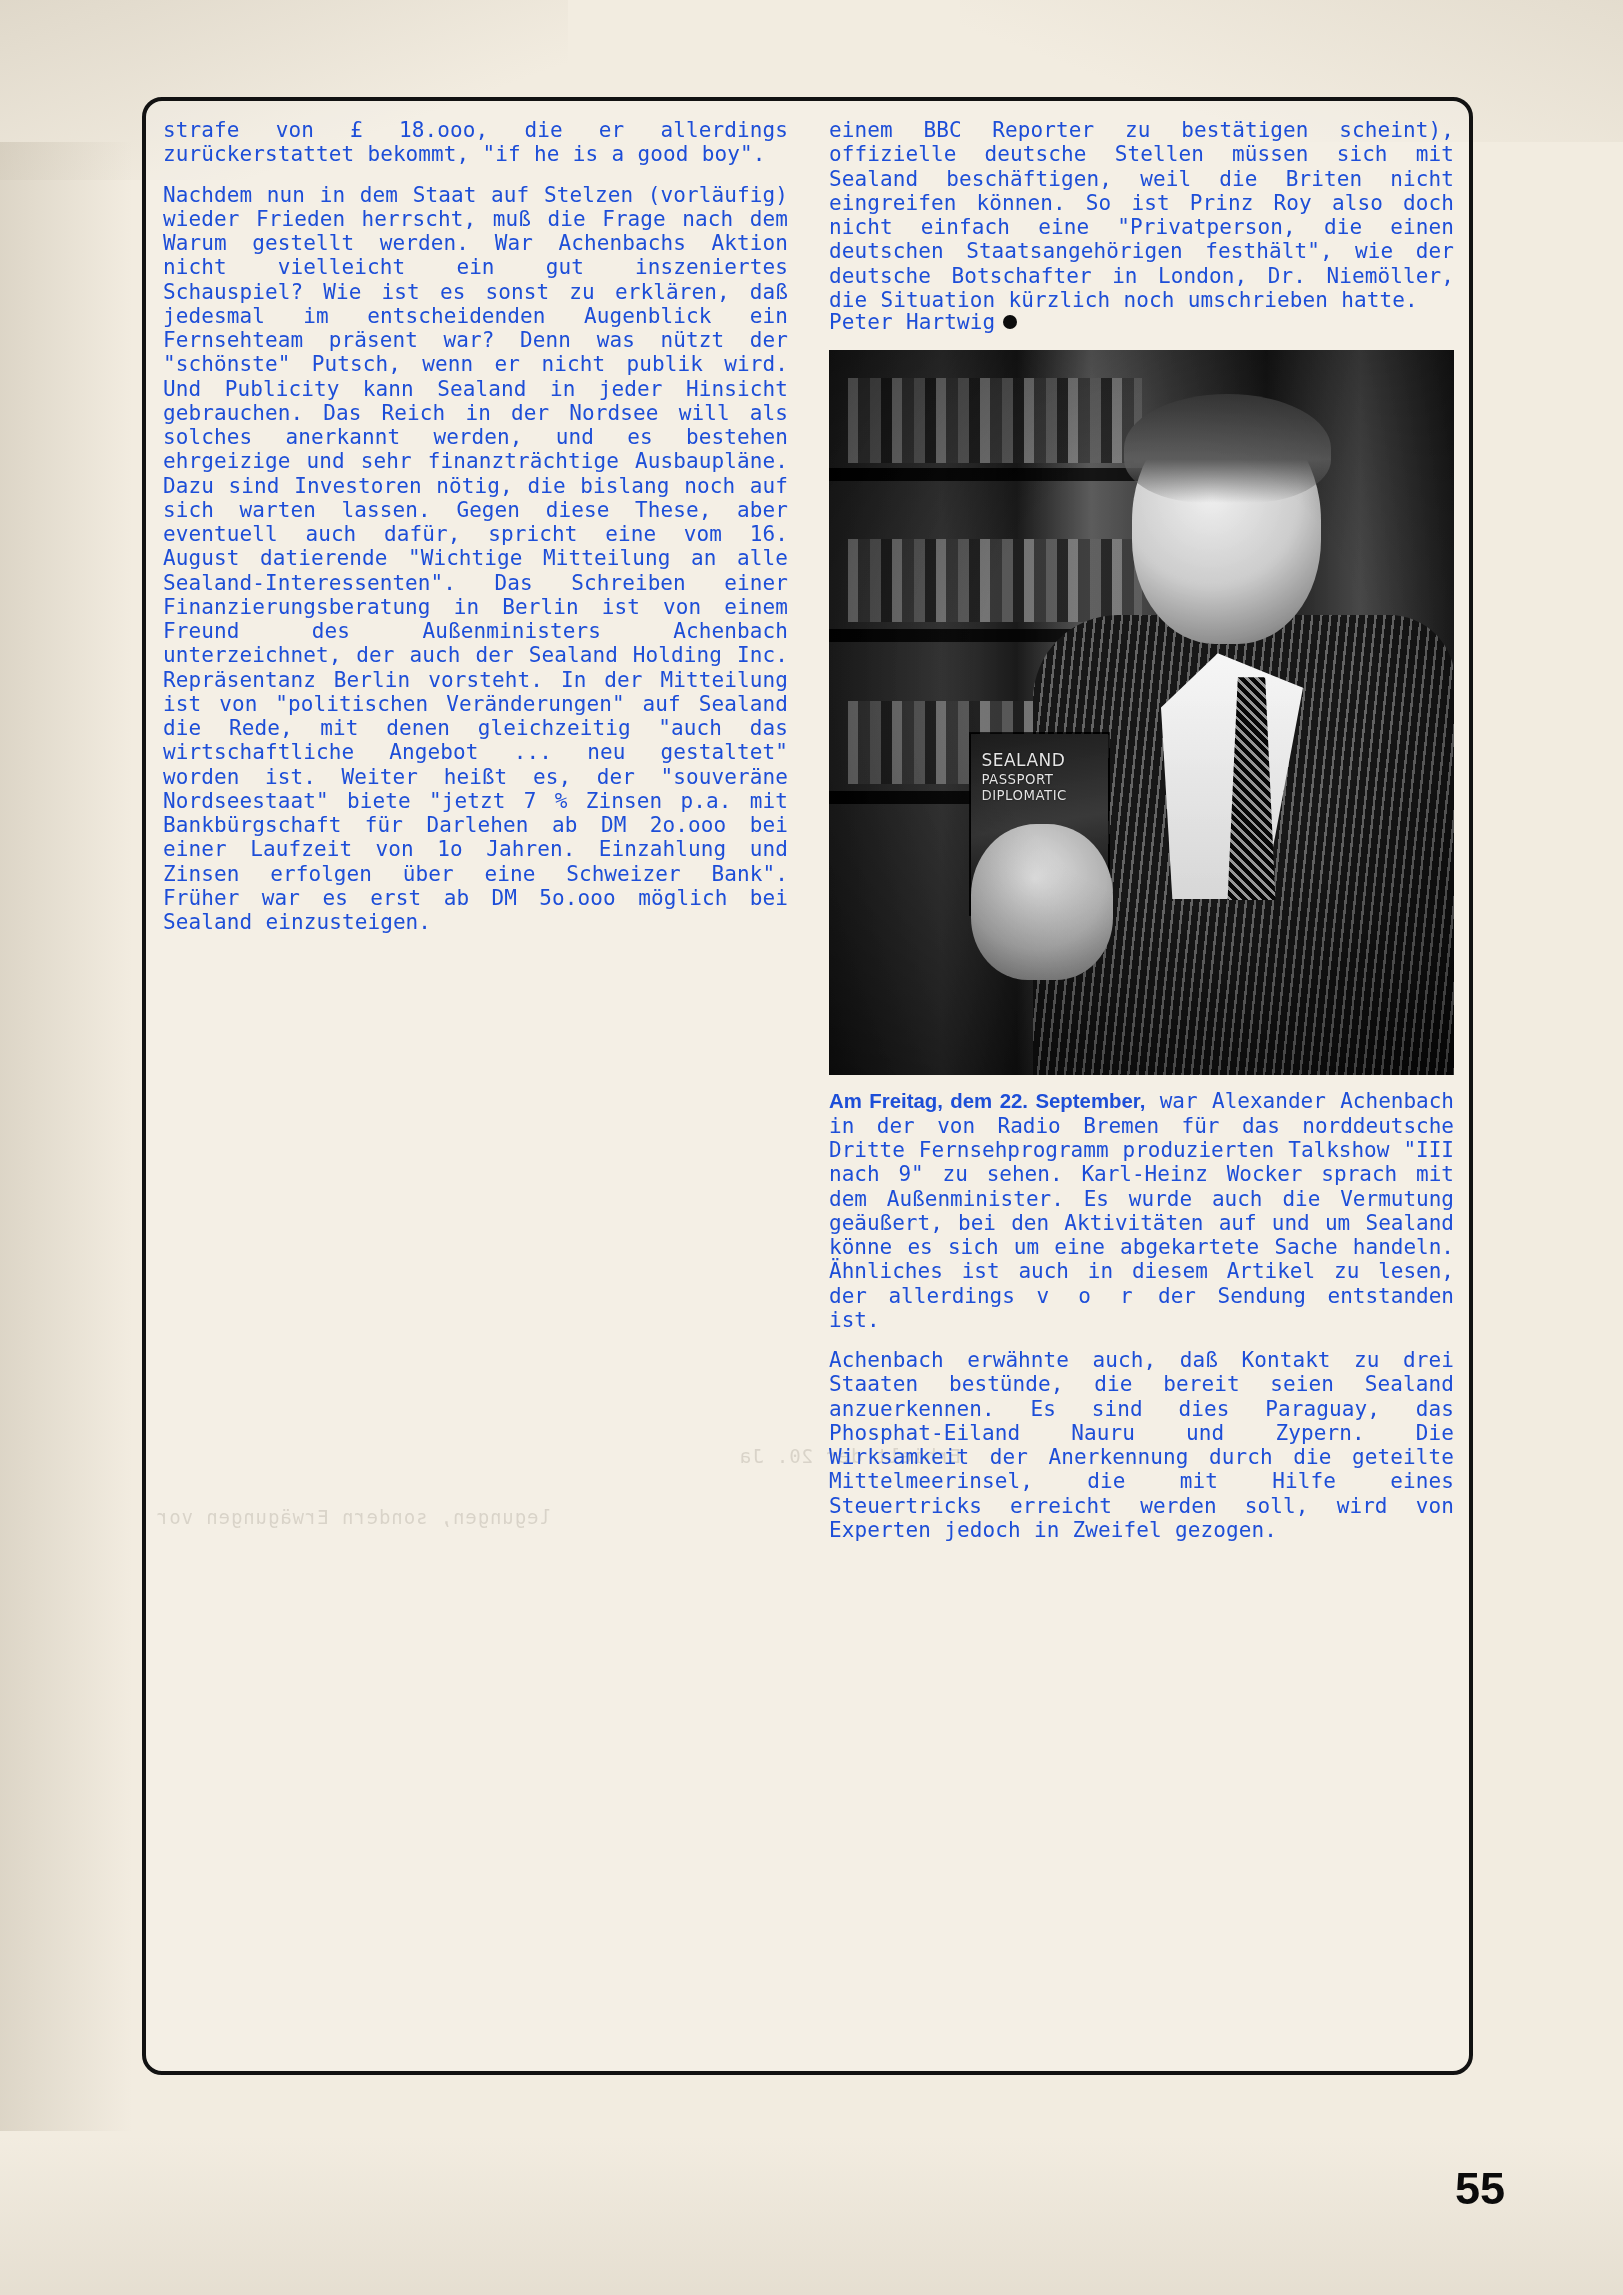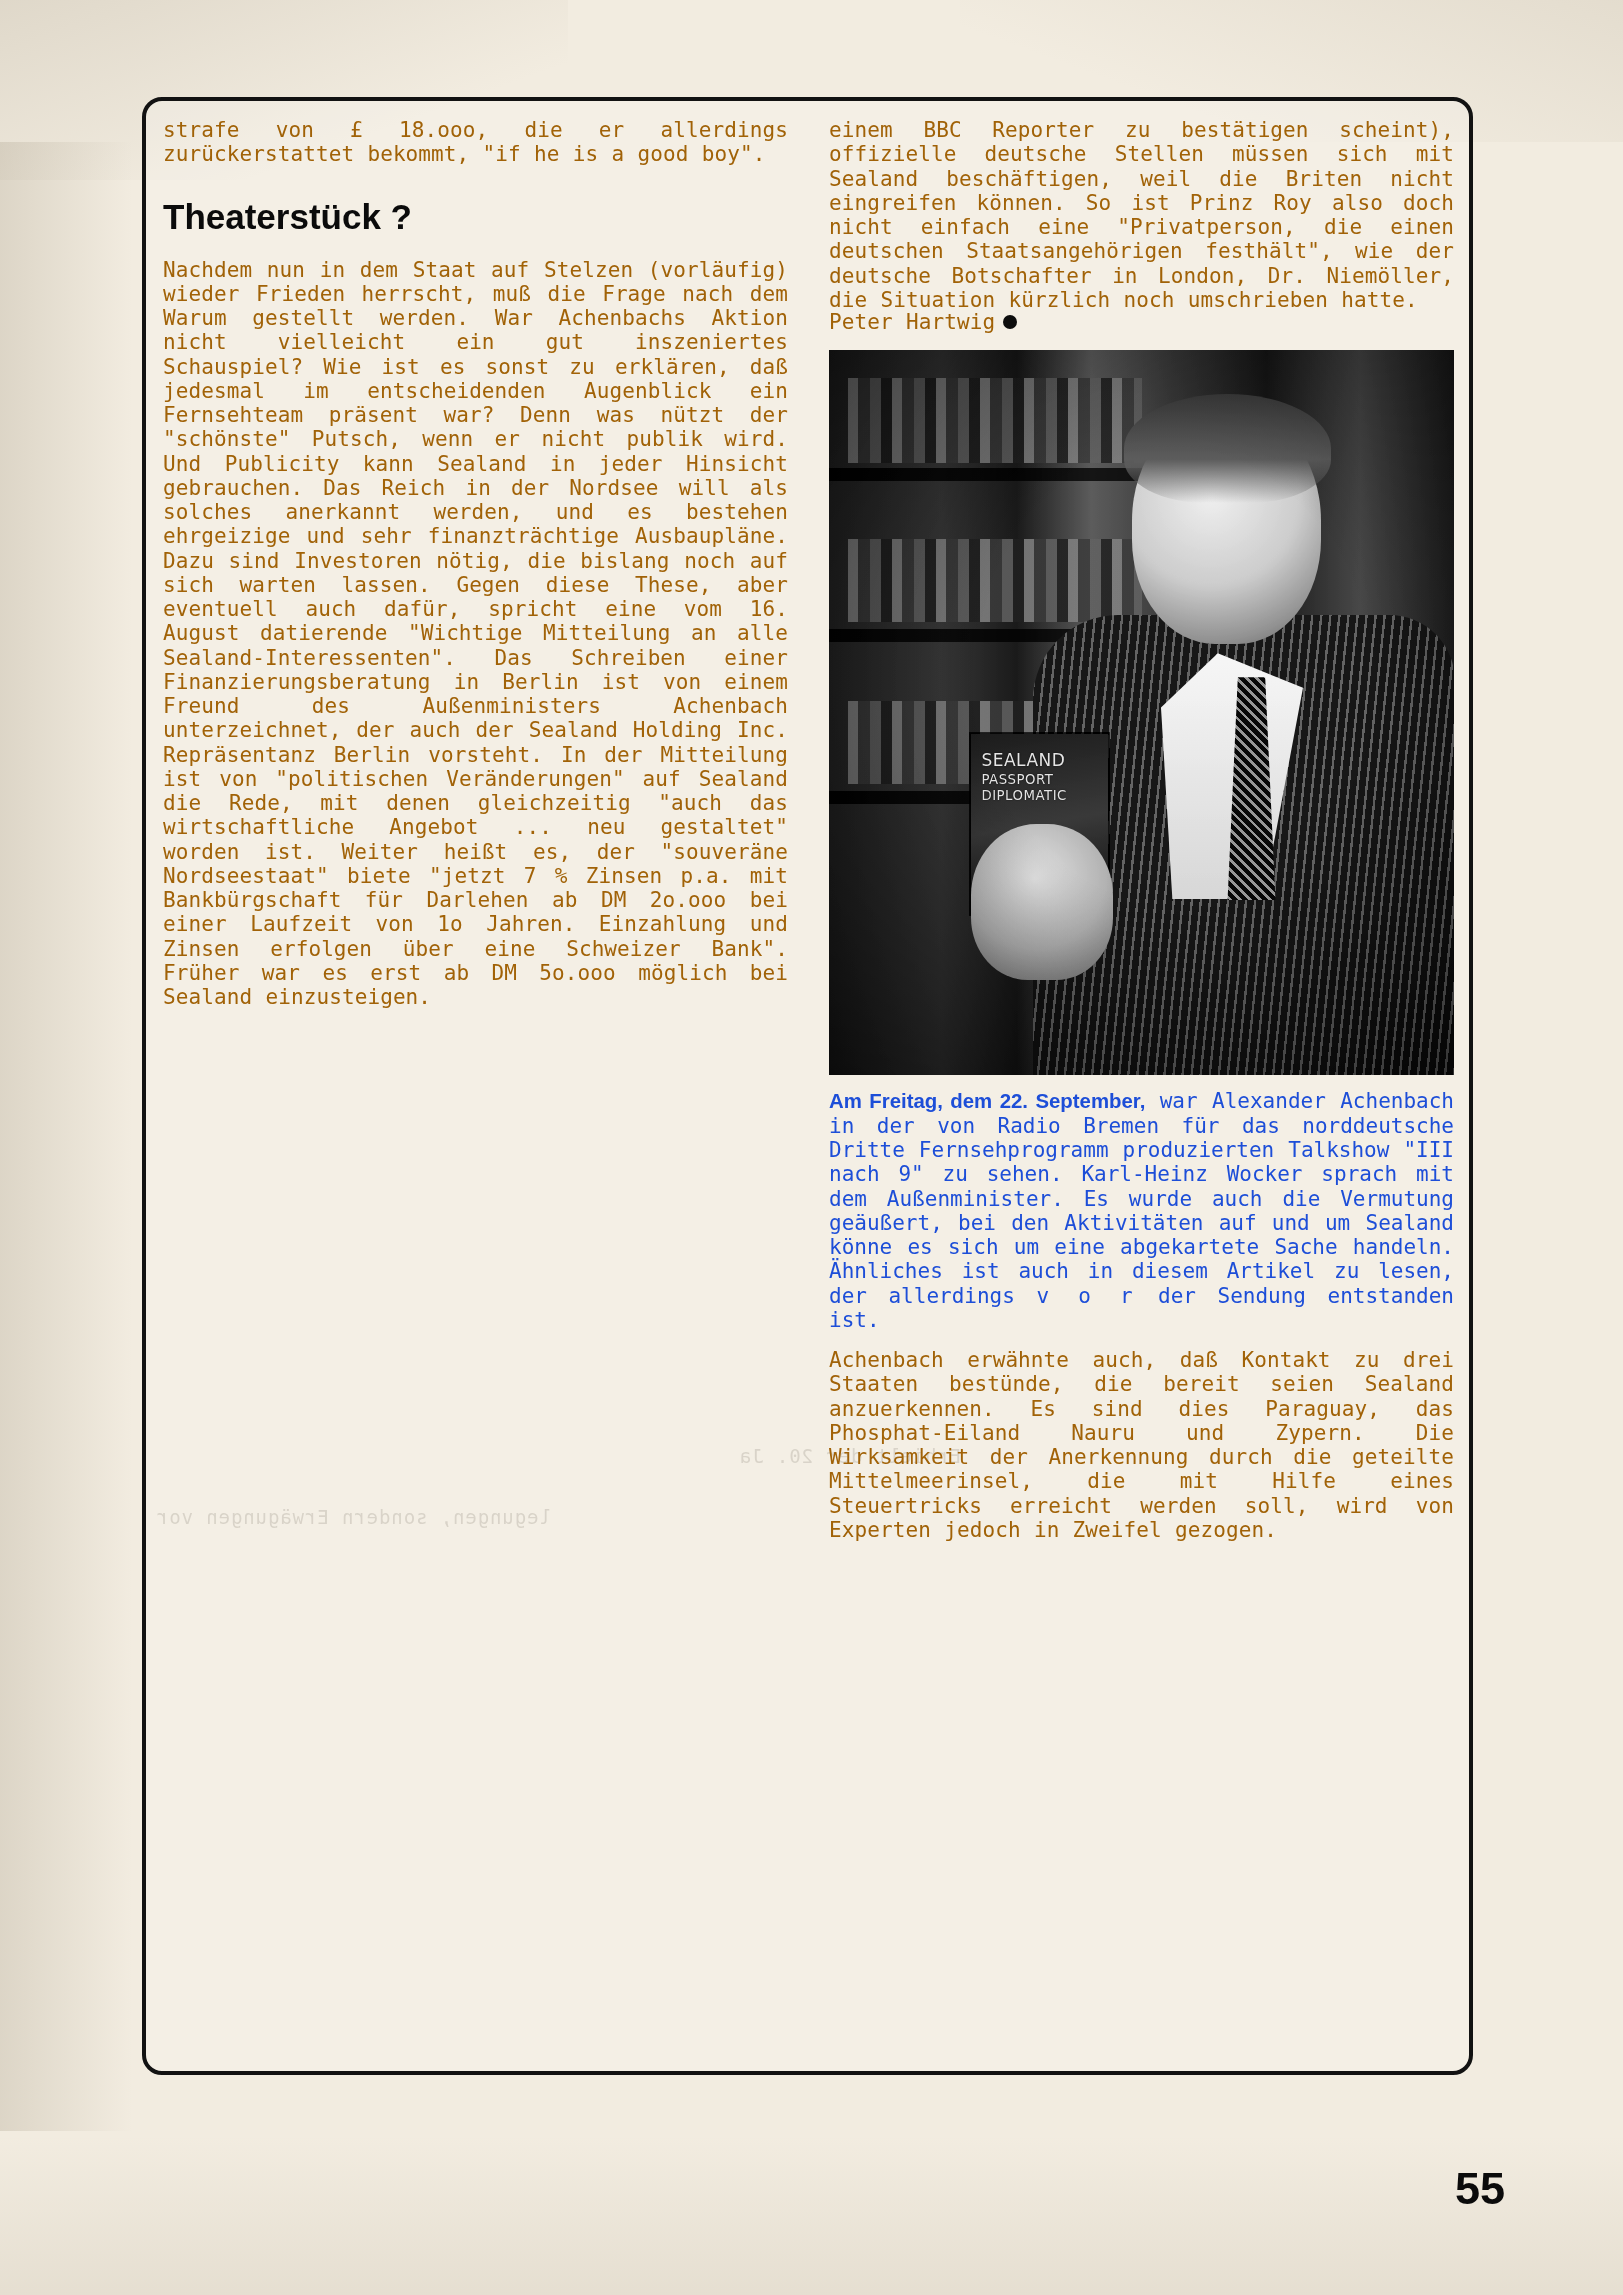--- a/index.html
+++ b/index.html
@@ -62,21 +62,21 @@
   .column {
     width: 625px;
     position: relative;
   }
 
   p.body-text {
     margin: 0 0 16px 0;
     font-family: "DejaVu Sans Mono", monospace;
     font-size: 21px;
     line-height: 1.155;
-    color: #a16207;
+    color: #1d4ed8;
     text-align: justify;
     letter-spacing: 0.1px;
     word-spacing: 0.5px;
     -webkit-font-smoothing: none;
   }
   p.body-text:last-child { margin-bottom: 0; }
 
   h2.section-heading {
     margin: 30px 0 21px 0;
     font-family: "Liberation Sans", sans-serif;
@@ -264,21 +264,20 @@
 
 <div class="ghost" style="left:156px; top:1506px;">legungen, sondern Erwägungen vor</div>
 <div class="ghost" style="left:739px; top:1445px;">Erhielt der 20. Ja</div>
 
 <div id="article-frame"></div>
 
 <div id="columns">
 
   <div class="column">
     <p class="body-text">strafe von £ 18.ooo, die er allerdings zurückerstattet bekommt, "if he is a good boy".</p>
-    <h2 class="section-heading">Theaterstück ?</h2>
     <p class="body-text">Nachdem nun in dem Staat auf Stelzen (vorläufig) wieder Frieden herrscht, muß die Frage nach dem Warum gestellt werden. War Achenbachs Aktion nicht vielleicht ein gut inszeniertes Schauspiel? Wie ist es sonst zu erklären, daß jedesmal im entscheidenden Augenblick ein Fernsehteam präsent war? Denn was nützt der "schönste" Putsch, wenn er nicht publik wird. Und Publicity kann Sealand in jeder Hinsicht gebrauchen. Das Reich in der Nordsee will als solches anerkannt werden, und es bestehen ehrgeizige und sehr finanzträchtige Ausbaupläne. Dazu sind Investoren nötig, die bislang noch auf sich warten lassen. Gegen diese These, aber eventuell auch dafür, spricht eine vom 16. August datierende "Wichtige Mitteilung an alle Sealand-Interessenten". Das Schreiben einer Finanzierungsberatung in Berlin ist von einem Freund des Außenministers Achenbach unterzeichnet, der auch der Sealand Holding Inc. Repräsentanz Berlin vorsteht. In der Mitteilung ist von "politischen Veränderungen" auf Sealand die Rede, mit denen gleichzeitig "auch das wirtschaftliche Angebot ... neu gestaltet" worden ist. Weiter heißt es, der "souveräne Nordseestaat" biete "jetzt 7 % Zinsen p.a. mit Bankbürgschaft für Darlehen ab DM 2o.ooo bei einer Laufzeit von 1o Jahren. Einzahlung und Zinsen erfolgen über eine Schweizer Bank". Früher war es erst ab DM 5o.ooo möglich bei Sealand einzusteigen.</p>
   </div>
 
   <div class="column">
     <p class="body-text"><span>einem BBC Reporter zu bestätigen scheint), offizielle deutsche Stellen müssen sich mit Sealand beschäftigen, weil die Briten nicht eingreifen können. So ist Prinz Roy also doch nicht einfach eine "Privatperson, die einen deutschen Staatsangehörigen festhält", wie der deutsche Botschafter in London, Dr. Niemöller, die Situation kürzlich noch umschrieben hatte.</span><span class="byline-right"><span>Peter Hartwig</span><span class="end-dot"></span></span></p>
 
     <div id="photo">
       <div class="bg-shelf"></div>
       <div class="shelf-line s1"></div>
       <div class="shelf-line s2"></div>

